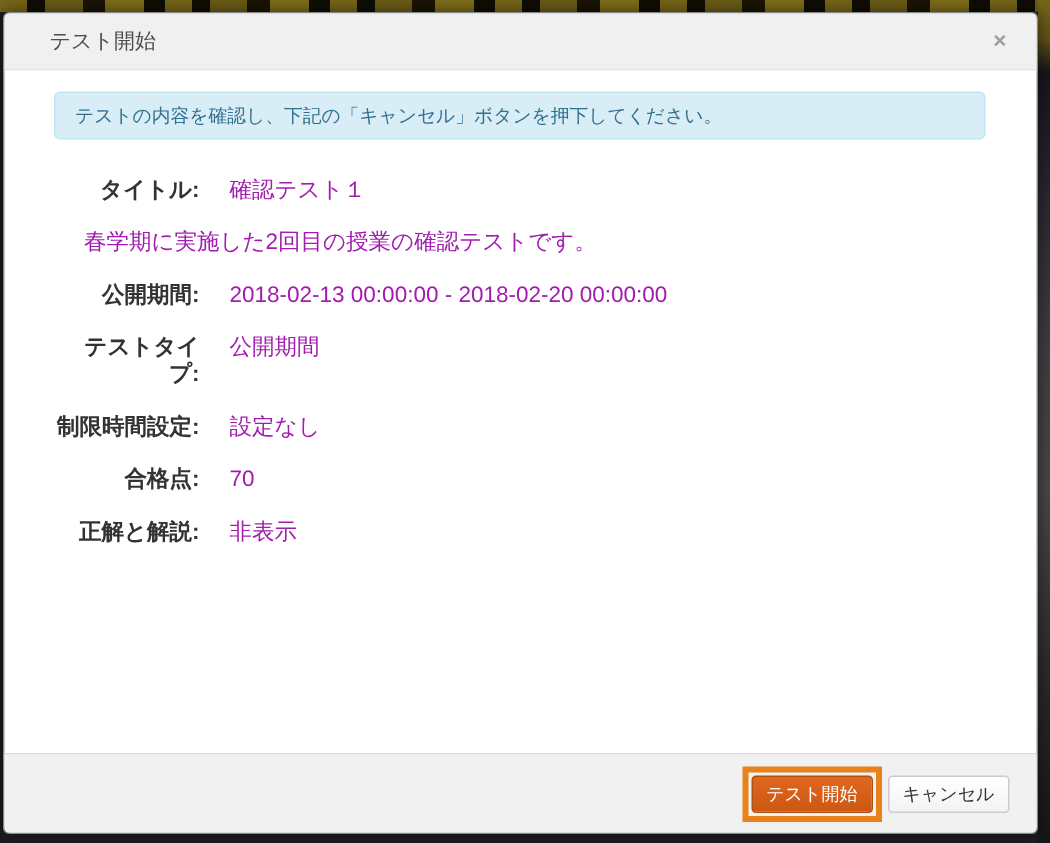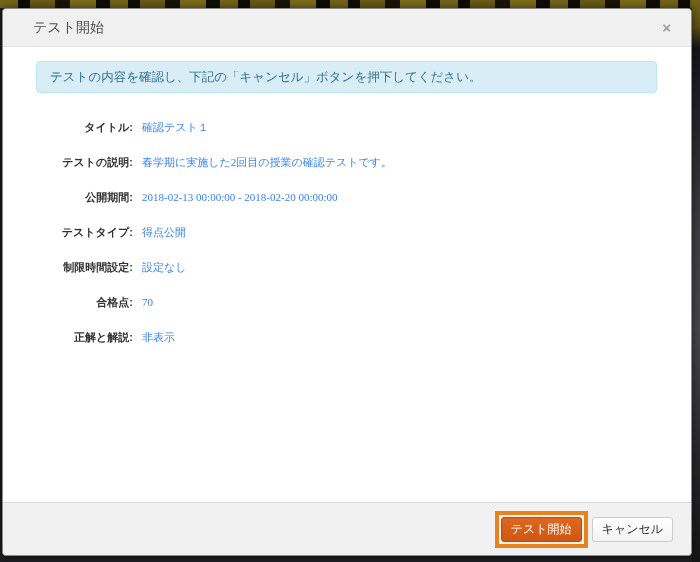--- a/index.html
+++ b/index.html
@@ -62,29 +62,29 @@
     background: #31708f; color: #fff;
     border-radius: 50%;
     font-size: 9px; font-weight: bold; font-style: normal;
     text-align: center; line-height: 13px;
     vertical-align: -2px; margin-right: 1px;
   }
   
   .form-area { margin-top: 25px; }
   .form-row {
     display: flex;
-    font-size: 11px; line-height: 18px;
+    font-size: 15px; line-height: 18px;
     margin-bottom: 17px;
   }
   .form-label {
     width: 97px; flex: 0 0 97px;
     text-align: right;
     font-weight: bold; color: #333333;
   }
-  .form-value { margin-left: 9px; color: #3b82f6; font-family: Liberation Serif, serif; }
+  .form-value { margin-left: 20px; color: #a21caf; }
   .form-value .value-line + .value-line { margin-top: 9px; }
   
   .modal-footer {
     position: absolute; left: 0; bottom: 0;
     width: 100%; height: 53px;
     background: #f1f1f1;
     border-top: 1px solid #dcdcdc;
     border-radius: 0 0 4px 4px;
     display: flex; align-items: center; justify-content: flex-end;
     padding: 0 18px;
@@ -134,35 +134,34 @@
     </div>
 
     <div class="form-area" id="fields-container">
         <div class="form-row">
           <div class="form-label">タイトル:</div>
           <div class="form-value">
             <div class="value-line">確認テスト１</div>
           </div>
         </div>
         <div class="form-row">
-          <div class="form-label">テストの説明:</div>
           <div class="form-value">
             <div class="value-line">春学期に実施した2回目の授業の確認テストです。</div>
           </div>
         </div>
         <div class="form-row">
           <div class="form-label">公開期間:</div>
           <div class="form-value">
             <div class="value-line">2018-02-13 00:00:00 - 2018-02-20 00:00:00</div>
           </div>
         </div>
         <div class="form-row">
           <div class="form-label">テストタイプ:</div>
           <div class="form-value">
-            <div class="value-line">得点公開</div>
+            <div class="value-line">公開期間</div>
           </div>
         </div>
         <div class="form-row">
           <div class="form-label">制限時間設定:</div>
           <div class="form-value">
             <div class="value-line">設定なし</div>
           </div>
         </div>
         <div class="form-row">
           <div class="form-label">合格点:</div>

